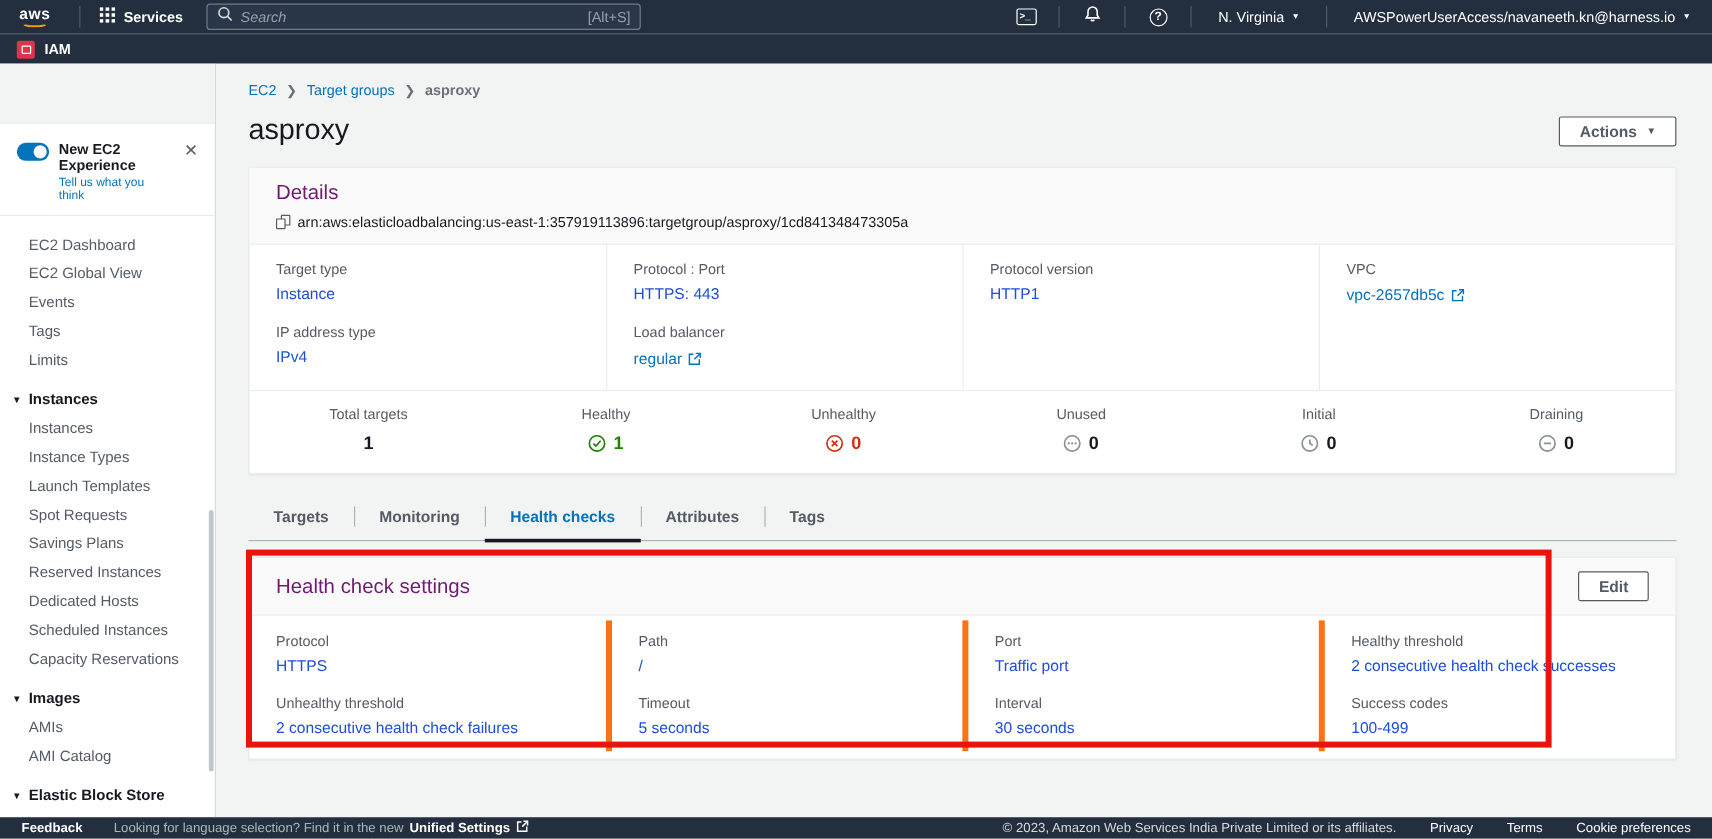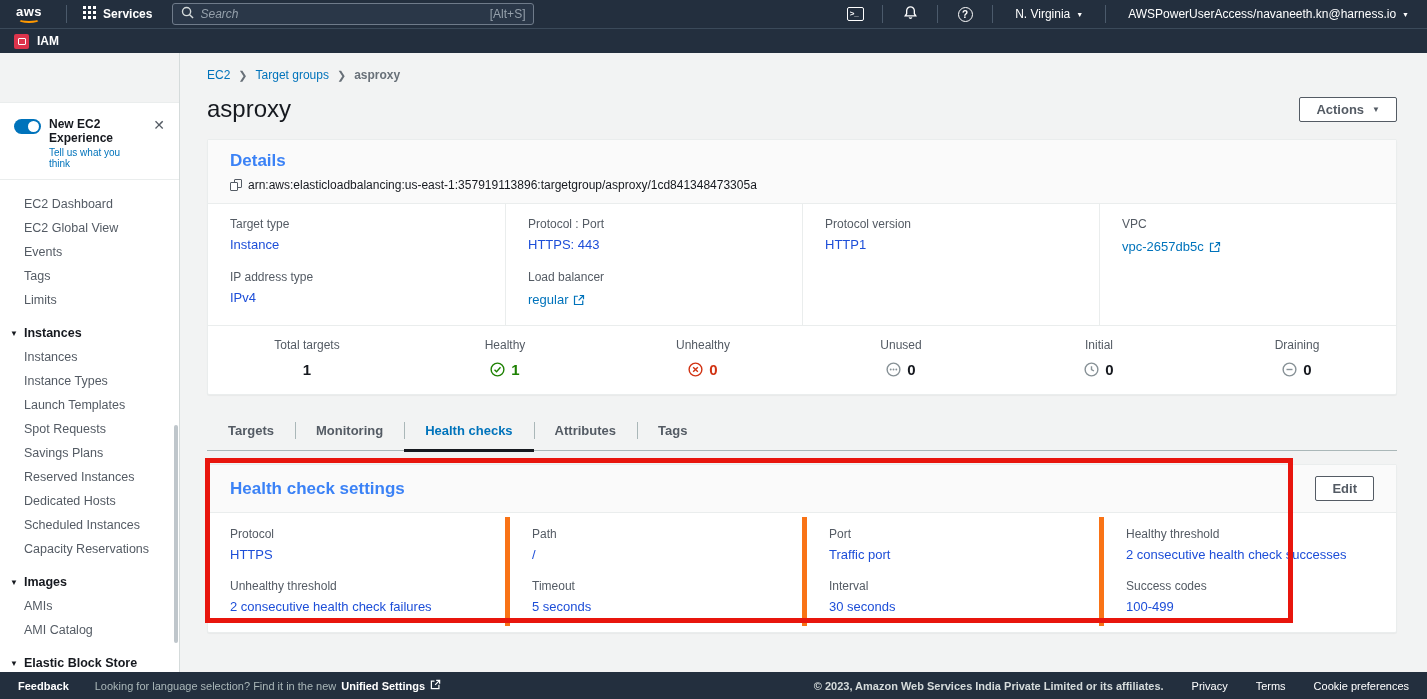--- a/index.html
+++ b/index.html
@@ -57,21 +57,21 @@
   
   .title-row { display:flex; align-items:center; justify-content:space-between; margin-top:13px; }
   .page-title { font-size:24px; font-weight:400; color:#16191f; }
   .btn { background:#fff; border:1px solid #545b64; border-radius:2px; color:#545b64; font-weight:bold; font-size:13px; padding:4px 16px; cursor:pointer; display:inline-flex; align-items:center; gap:8px; font-family:inherit; }
   .btn .caret-dark { font-size:8px; color:#545b64; }
 
   
   .card { background:#fff; border:1px solid #eaeded; border-radius:2px; box-shadow:0 1px 1px rgba(0,0,0,.04); }
   .details-card { margin-top:16px; }
   .card-header { background:#fafafa; border-bottom:1px solid #eaeded; padding:11px 22px 11px 22px; }
-  .card-title { font-size:17px; font-weight:bold; color:#3b82f6; }
+  .card-title { font-size:17px; font-weight:normal; color:#701a75; }
   .arn-row { display:flex; align-items:center; gap:6px; margin-top:7px; font-size:12px; color:#16191f; }
   .copy-icon { position:relative; width:12px; height:12px; flex:0 0 auto; cursor:pointer; }
   .copy-icon i { position:absolute; border:1.2px solid #545b64; border-radius:1px; width:8px; height:9px; display:block; }
   .copy-icon i:first-child { left:0; bottom:0; background:#fff; z-index:1; }
   .copy-icon i:last-child { right:0; top:0; }
 
   .fields-grid { display:flex; }
   .fields-col { flex:1 1 25%; padding:13px 22px; }
   .fields-col + .fields-col { border-left:1px solid #eaeded; }
   .field { margin-bottom:18px; }
@@ -102,26 +102,26 @@
   .hc-grid { display:flex; padding:4px 0 6px 0; }
   .hc-col { flex:1 1 25%; padding:10px 22px; }
   .hc-col + .hc-col { border-left:5px solid #f97316; }
   .hc-field { margin-bottom:17px; }
   .hc-field:last-child { margin-bottom:2px; }
 
   
   .red-box { position:absolute; left:25px; top:405px; width:1088px; height:165px; border:5px solid #e8150d; pointer-events:none; z-index:5; }
 
   
-  .footer { height:27px; background:#232f3e; display:flex; align-items:center; padding:0 18px; flex:0 0 auto; font-size:11px; gap:26px; }
+  .footer { height:18px; background:#232f3e; display:flex; align-items:center; padding:0 18px; flex:0 0 auto; font-size:11px; gap:26px; }
   .footer .fb { color:#fff; font-weight:bold; cursor:pointer; }
   .lang-note { color:#aab7b8; display:flex; align-items:center; gap:5px; }
   .lang-note b { color:#fff; cursor:pointer; }
   .footer-right { margin-left:auto; display:flex; align-items:center; gap:28px; }
-  .copyright { color:#d5dbdb;font-weight:bold; }
+  .copyright { color:#d5dbdb; }
   .footer-link { color:#fff; cursor:pointer; }
 </style>
 </head>
 <body>
 
 <div class="app">
 
   <div class="topbar">
     <div class="aws-logo">
       <span class="aws-text">aws</span>

